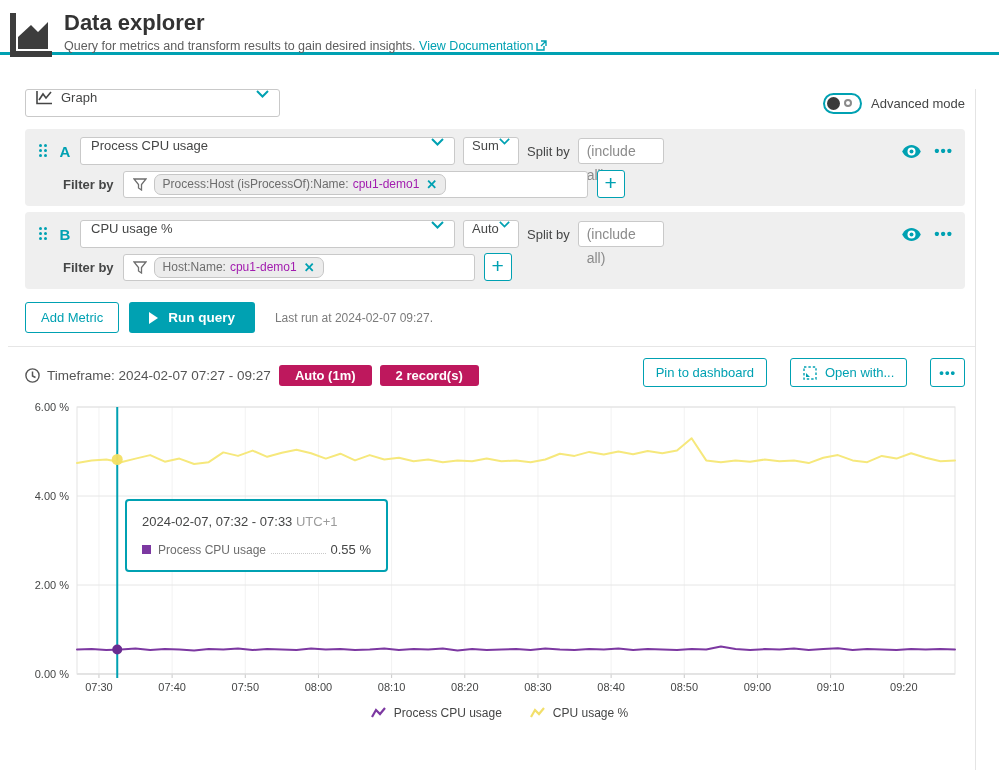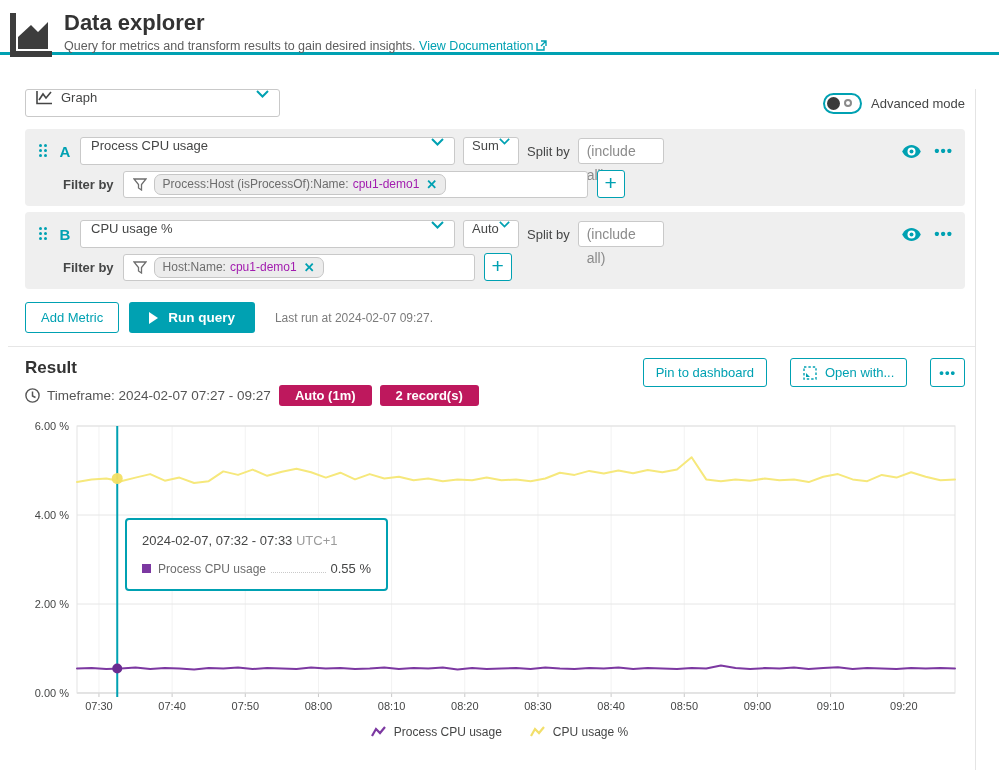--- a/index.html
+++ b/index.html
@@ -253,21 +253,20 @@
       <span class="play"></span>
       <span>Run query</span>
     </button>
     <span class="last-run">Last run at 2024-02-07 09:27.</span>
   </div>
 
   <div class="divider"></div>
 
   <div class="result-head">
     <div>
-      <div class="result-title">Result</div>
       <div class="timeframe-row">
         <svg width="15" height="15" viewBox="0 0 15 15">
             <circle cx="7.5" cy="7.5" r="6.6" stroke="#555" stroke-width="1.4" fill="none"></circle>
             <path d="M7.5 3.5 L7.5 8 L10.5 9.5" stroke="#555" stroke-width="1.5" fill="none"></path>
           </svg>
         <span class="tf-text">Timeframe: 2024-02-07 07:27 - 09:27</span>
         <span class="badge">Auto (1m)</span>
         <span class="badge">2 record(s)</span>
       </div>
     </div>

